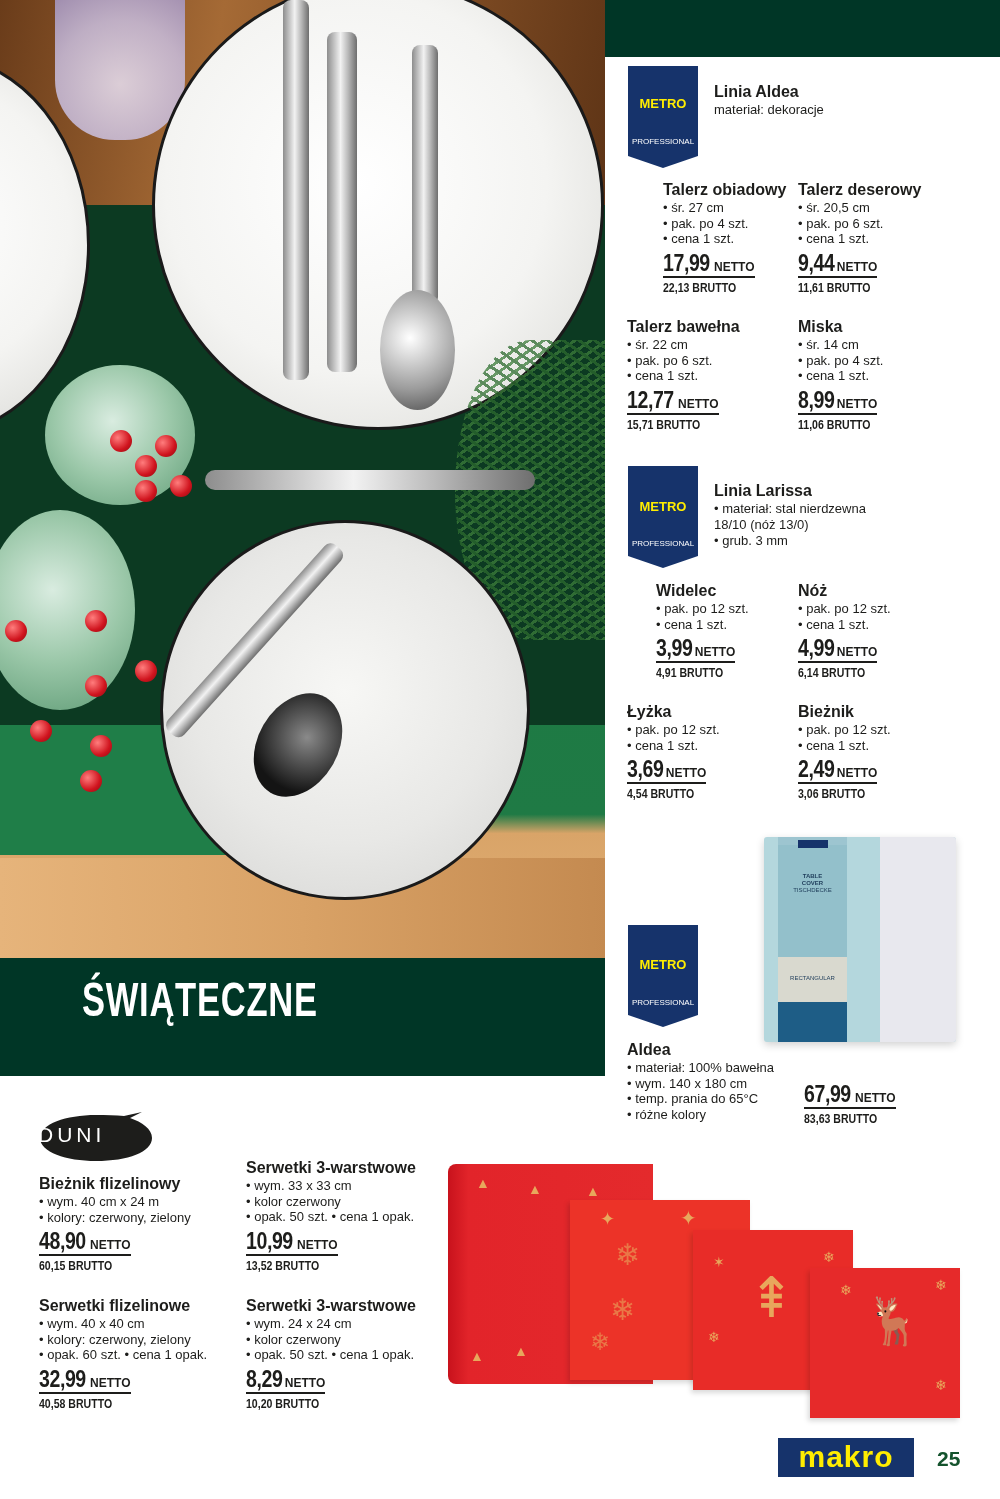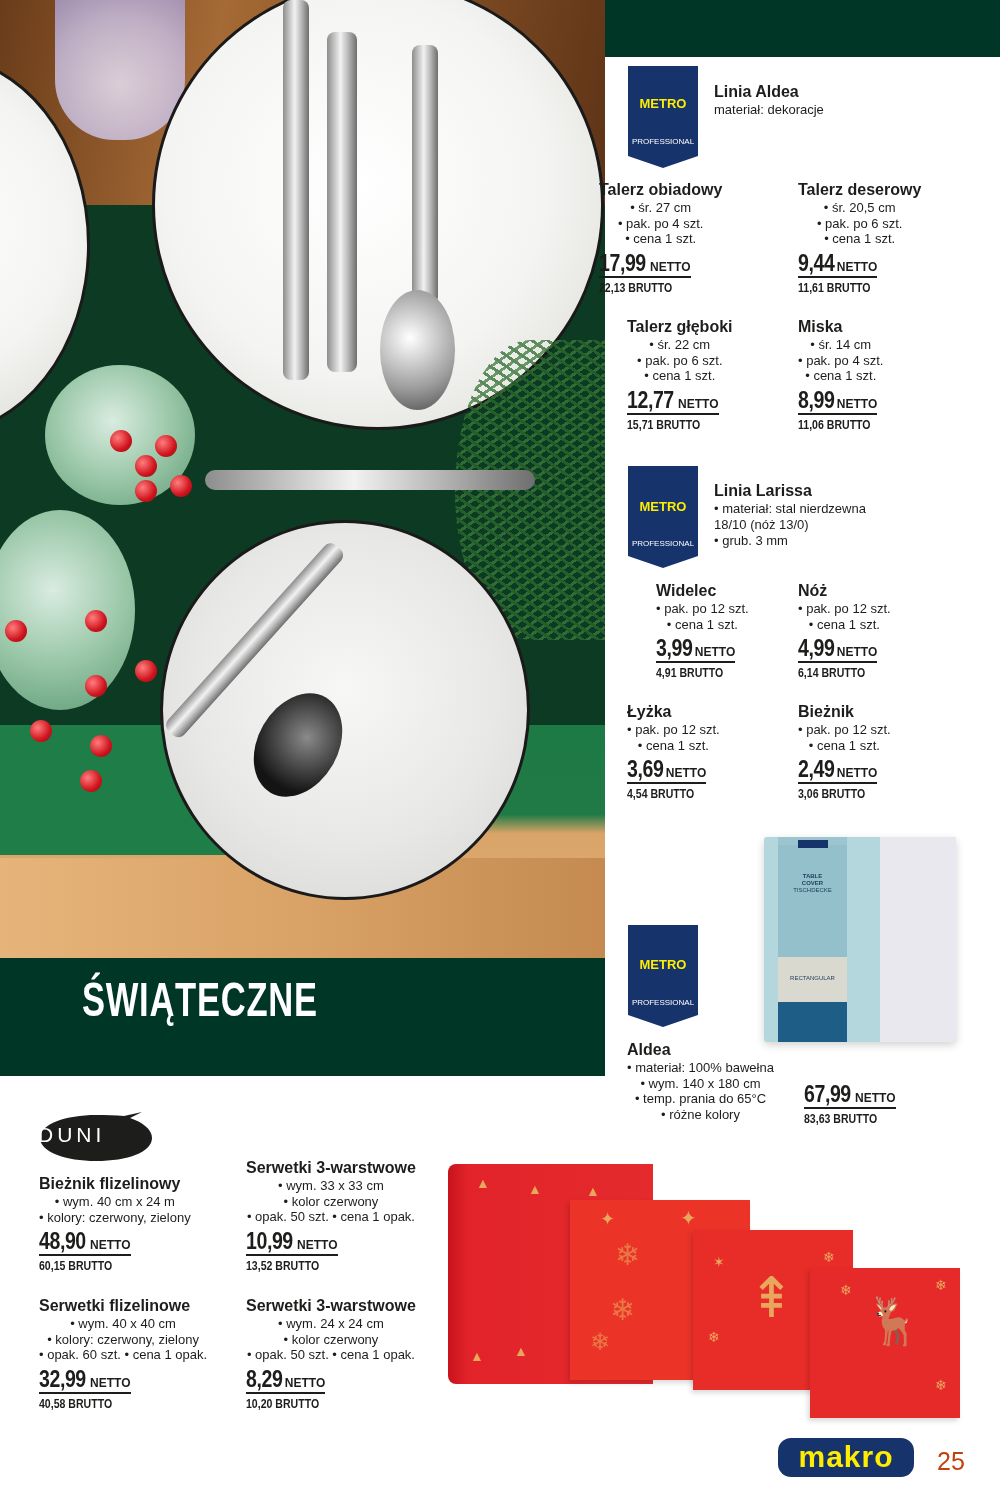--- a/index.html
+++ b/index.html
@@ -52,21 +52,21 @@
   
   .metro-badge { position:absolute; width:70px; height:102px; }
   .metro-badge svg { width:70px; height:102px; display:block; }
 
   
   .line-head { position:absolute; }
   .line-title { font-size:16px; font-weight:700; color:#1d1d1b; line-height:20px; }
   .line-sub { font-size:13px; color:#1d1d1b; line-height:16px; }
   .prod { position:absolute; }
   .prod-name { font-size:16px; font-weight:700; line-height:20px; color:#1d1d1b; white-space:nowrap; }
-  .prod-attr { font-size:13px; line-height:15.5px; color:#1d1d1b; white-space:nowrap;text-align:center; }
+  .prod-attr { font-size:13px; line-height:15.5px; color:#1d1d1b; white-space:nowrap; }
   .price-row { margin-top:4px; display:inline-block; border-bottom:2px solid #1d1d1b; padding-bottom:1px; white-space:nowrap; }
   .price-netto { font-size:23px; font-weight:700; letter-spacing:-0.5px; transform: scaleX(0.85); transform-origin:left bottom; display:inline-block; line-height:24px; }
   .netto-label { font-size:12px; font-weight:700; margin-left:-4px; }
   .price-brutto { font-size:12px; font-weight:700; line-height:17px; margin-top:2px; transform: scaleX(0.88); transform-origin:left; white-space:nowrap; }
 
   
   .package { position:absolute; left:764px; top:837px; width:192px; height:205px; border-radius:3px; background:#b4d7dd; box-shadow: 0 3px 8px rgba(0,0,0,.18); overflow:hidden; }
   .package .strip { position:absolute; left:14px; top:0; width:69px; height:205px; background:#1e5d86; }
   .package .window { position:absolute; left:116px; top:0; width:76px; height:205px; background:#e8e8ee; }
   .package .pk-head { position:absolute; left:14px; top:8px; width:69px; height:130px; background:#a9d2d8; }
@@ -82,22 +82,22 @@
   
   .napkins { position:absolute; left:440px; top:1150px; width:525px; height:280px; }
   .roll { position:absolute; left:8px; top:14px; width:205px; height:220px; background: linear-gradient(90deg, #c8121c 0%, #e2242a 10%, #e42a2c 100%); border-radius: 8px 0 0 8px; }
   .napkin { position:absolute; background:#e62b2b; box-shadow: -2px 3px 5px rgba(0,0,0,.15); }
   .napkin-1 { left:130px; top:50px; width:180px; height:180px; background:#ec3328; }
   .napkin-2 { left:253px; top:80px; width:160px; height:160px; background:#e82c28; }
   .napkin-3 { left:370px; top:118px; width:150px; height:150px; background:#e62a2a; }
   .deco { position:absolute; color:#e8a75c; font-size:14px; line-height:1; }
 
   
-  .makro-logo { position:absolute; left:778px; top:1438px; width:136px; height:39px; background:#16336b; color:#ffed00; font-weight:700; font-size:30px; text-align:center; line-height:38px; letter-spacing:1px;border-radius:13px; }
-  .page-num { position:absolute; left:937px; top:1447px; font-size:25px; color:#c2410c; }
+  .makro-logo { position:absolute; left:778px; top:1438px; width:136px; height:39px; background:#16336b; color:#ffed00; font-weight:700; font-size:30px; text-align:center; line-height:38px; letter-spacing:1px; }
+  .page-num { position:absolute; left:937px; top:1447px; font-size:21px; color:#14532d;font-weight:bold; }
 </style>
 </head>
 <body>
 
 <div class="photo">
   <div class="wood-top"></div>
   <div class="cloth-dark"></div>
   <div class="runner"></div>
   <div class="wood-bottom"></div>
   <div class="glass"></div>
@@ -154,38 +154,38 @@
       <text x="35" y="44" fill="#ffed00" font-family="Liberation Sans, sans-serif" font-weight="700" font-size="13" text-anchor="middle">METRO</text>
       <text x="35" y="80" fill="#ffffff" font-family="Liberation Sans, sans-serif" font-size="8" text-anchor="middle">PROFESSIONAL</text>
     </svg>
 </div>
 
 <div class="line-head" style="left:714px;top:82px">
   <div class="line-title">Linia Aldea</div>
   <div class="line-sub">materiał: dekoracje</div>
 </div>
 
-<div class="prod" style="left:599px;top:180px">
+<div class="prod" style="left:663px;top:180px">
   <div class="prod-name">Talerz obiadowy</div>
   <div class="prod-attr">• śr. 27 cm</div>
   <div class="prod-attr">• pak. po 4 szt.</div>
   <div class="prod-attr">• cena 1 szt.</div>
   <div class="price-row"><span class="price-netto">17,99</span><span class="netto-label">NETTO</span></div>
   <div class="price-brutto">22,13 BRUTTO</div>
 </div>
 <div class="prod" style="left:798px;top:180px">
   <div class="prod-name">Talerz deserowy</div>
   <div class="prod-attr">• śr. 20,5 cm</div>
   <div class="prod-attr">• pak. po 6 szt.</div>
   <div class="prod-attr">• cena 1 szt.</div>
   <div class="price-row"><span class="price-netto">9,44</span><span class="netto-label">NETTO</span></div>
   <div class="price-brutto">11,61 BRUTTO</div>
 </div>
 <div class="prod" style="left:627px;top:317px">
-  <div class="prod-name">Talerz głęboki</div>
+  <div class="prod-name">Talerz bawełna</div>
   <div class="prod-attr">• śr. 22 cm</div>
   <div class="prod-attr">• pak. po 6 szt.</div>
   <div class="prod-attr">• cena 1 szt.</div>
   <div class="price-row"><span class="price-netto">12,77</span><span class="netto-label">NETTO</span></div>
   <div class="price-brutto">15,71 BRUTTO</div>
 </div>
 <div class="prod" style="left:798px;top:317px">
   <div class="prod-name">Miska</div>
   <div class="prod-attr">• śr. 14 cm</div>
   <div class="prod-attr">• pak. po 4 szt.</div>

